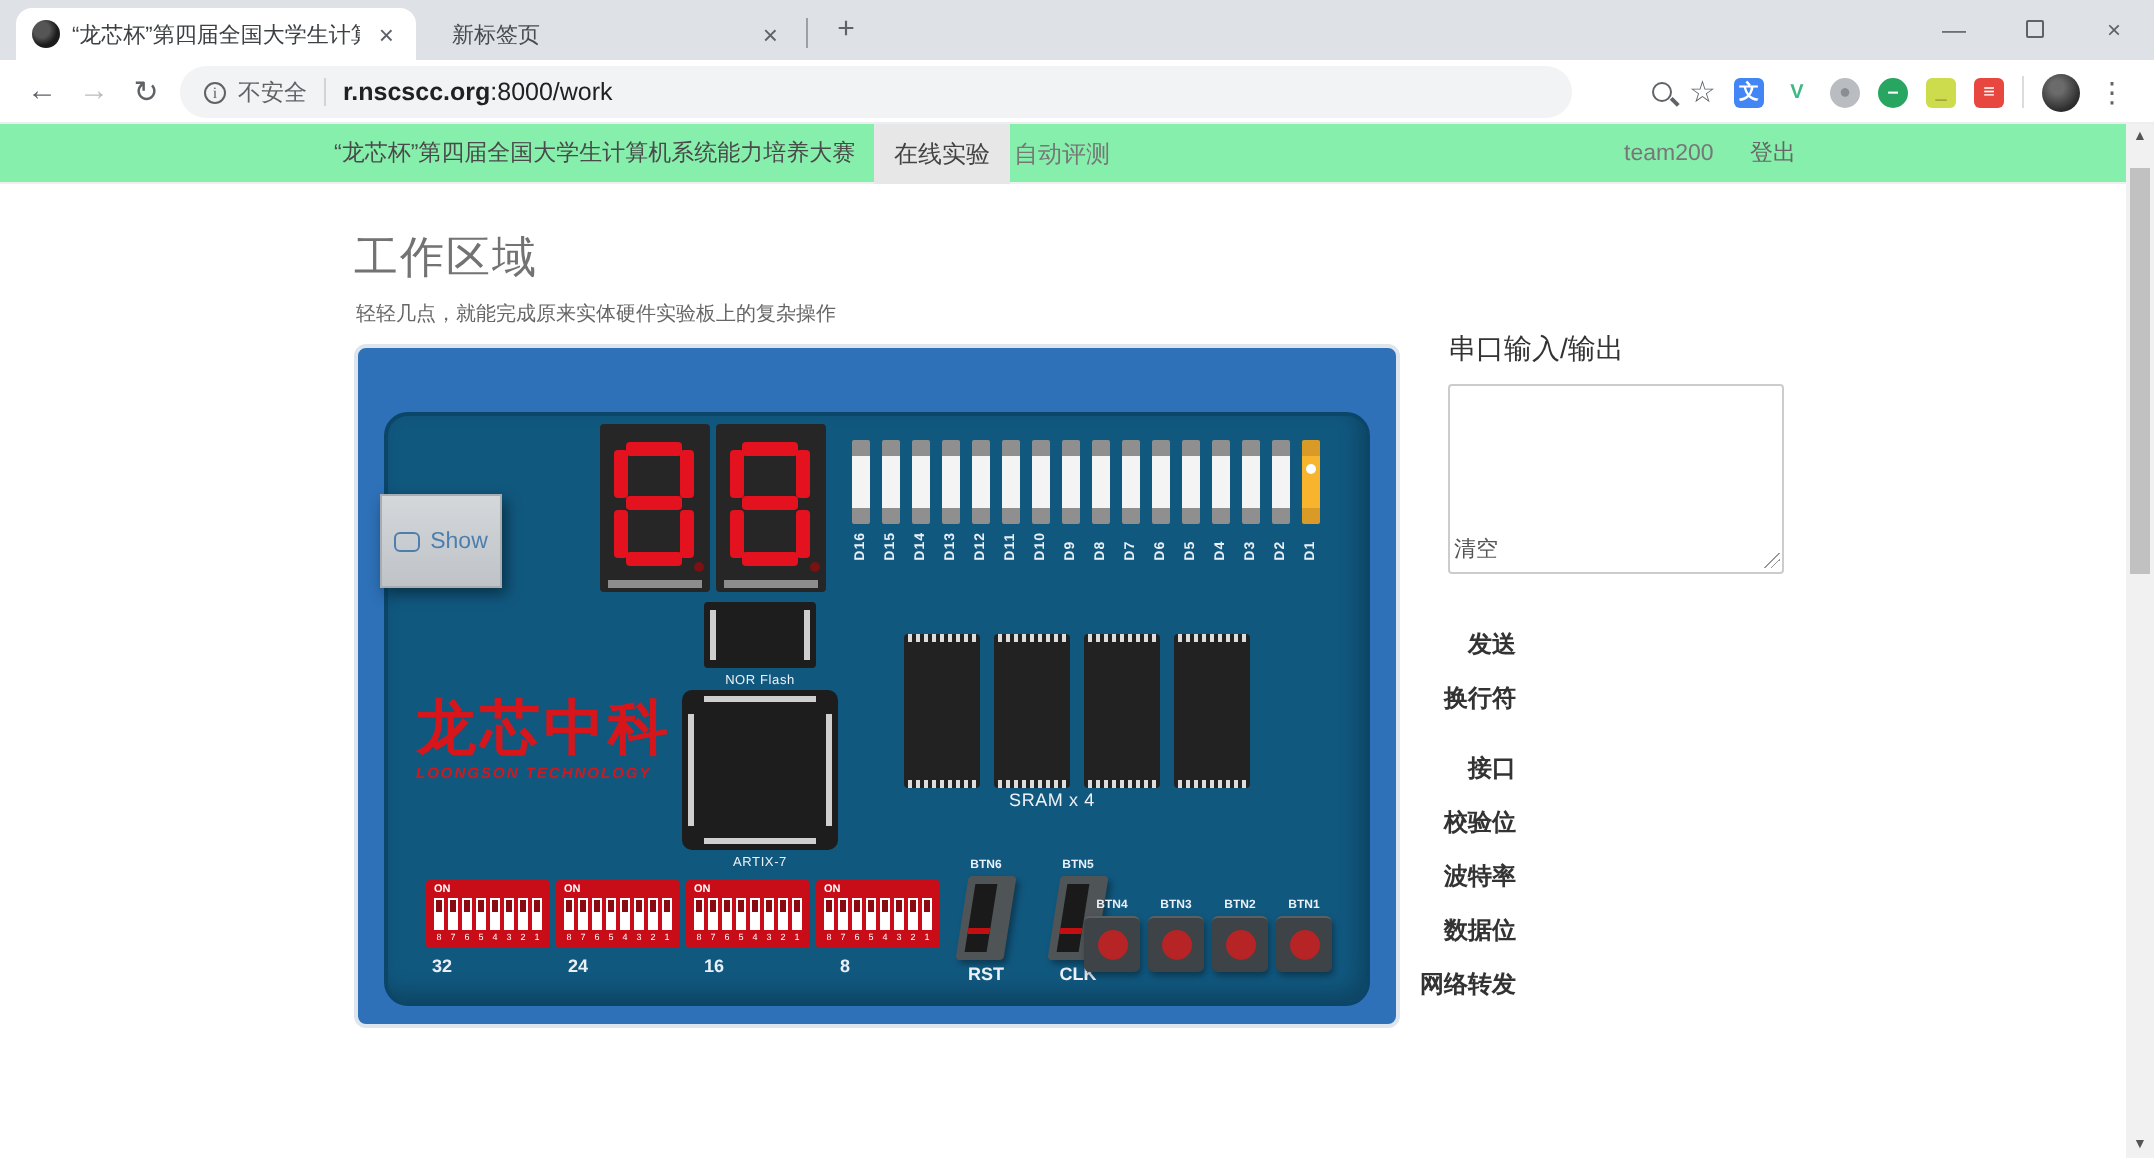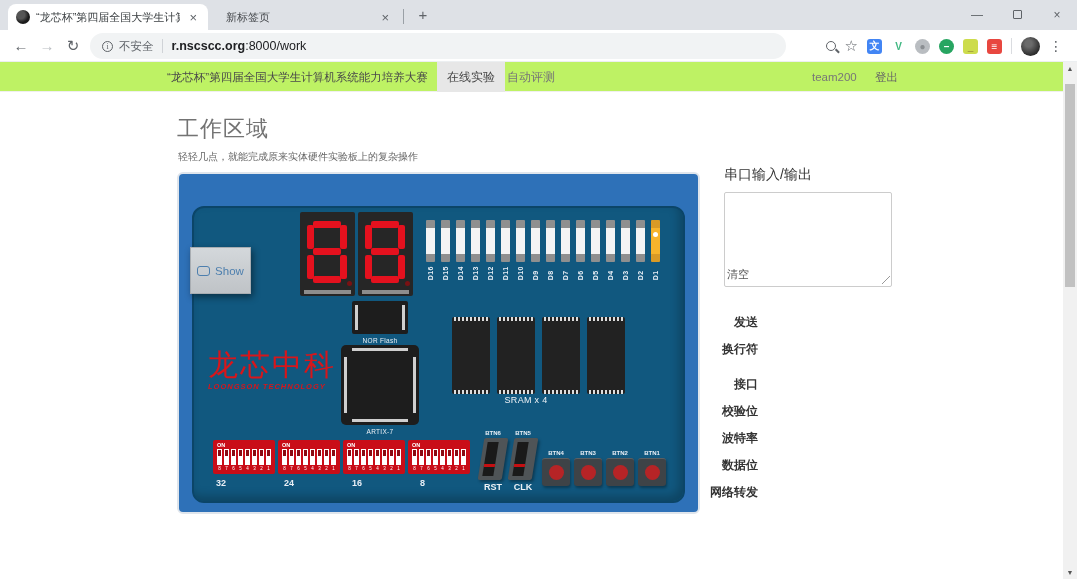--- a/index.html
+++ b/index.html
@@ -34,21 +34,21 @@
 .zoom-ic::after{content:"";position:absolute;left:8px;top:8px;width:5px;height:1.6px;background:#5f6368;transform:rotate(45deg)}
 .star-ic{color:#5f6368;font-size:15px}
 .ext-icons{display:flex;align-items:center;gap:9px}
 .ext{width:15px;height:15px;border-radius:3px;display:inline-flex;align-items:center;justify-content:center;font-size:10px;font-weight:700}
 .ext.circle{border-radius:50%}
 .addr-div{width:1px;height:16px;background:#dadce0}
 .avatar{width:19px;height:19px;border-radius:50%;background:radial-gradient(circle at 40% 35%,#6b6b6b 0 20%,#2c2c2c 70%)}
 .kebab{color:#5f6368;font-size:14px;letter-spacing:0}
 
 
-.navbar{position:absolute;left:0;top:62px;width:1063px;height:30px;background:#bef264;border-bottom:1px solid #efefef}
+.navbar{position:absolute;left:0;top:62px;width:1063px;height:30px;background:#86efac;border-bottom:1px solid #efefef}
 .brand{position:absolute;left:167px;top:0;line-height:30px;font-size:11.5px;color:#4a4a4a;white-space:nowrap}
 .nav-tab{position:absolute;top:0;height:30px;line-height:30px;font-size:12px;padding:0 10px;color:#777}
 .nav-tab.active{left:437px;background:#e7e7e7;color:#444}
 .nav-tab.plain{left:497px}
 .nav-user{position:absolute;left:812px;top:0;line-height:30px;font-size:11.5px;color:#777}
 .nav-logout{position:absolute;left:875px;top:0;line-height:30px;font-size:11.5px;color:#666}
 
 
 .page-title{position:absolute;left:177px;top:114px;font-size:22px;font-weight:400;color:#737373;letter-spacing:1px}
 .page-sub{position:absolute;left:178px;top:150px;font-size:10px;color:#666}
@@ -98,37 +98,37 @@
 .artix .pb{bottom:3px;left:11px;height:3px;width:56px}
 .artix-lb{left:146px;top:220px;width:80px}
 .sram{top:109px;width:38px;height:77px;background:#222}
 .sram::before,.sram::after{content:"";position:absolute;left:2px;right:2px;height:4px;background:repeating-linear-gradient(90deg,#ddd 0 2px,transparent 2px 4px)}
 .sram::before{top:0}.sram::after{bottom:0}
 .sram.c1{left:258px}.sram.c2{left:303px}.sram.c3{left:348px}.sram.c4{left:393px}
 .sram-lb{left:287px;top:187px;width:90px;font-size:9px}
 
 
 .logo{position:absolute;left:14px;top:142px;color:#d7161b}
-.logo-cn{font-size:30px;font-weight:400;letter-spacing:2px;line-height:30px}
+.logo-cn{font-size:30px;font-weight:700;letter-spacing:2px;line-height:30px}
 .logo-en{font-size:7.5px;font-weight:700;font-style:italic;letter-spacing:1px;margin-top:2px}
 
 
 .dip-row{position:absolute;left:19px;top:232px;display:flex;gap:3px}
 .dip{width:62px;height:34px;background:#c90d18;border-radius:2px;position:relative;padding:2px 4px 0}
 .dip-on{font-size:5.5px;font-weight:700;color:#fff;line-height:6px}
 .dip-sws{display:flex;gap:2px;margin-top:1px}
 .dip-sw{width:5px;height:16px;background:#8a0a12;border:1px solid #fff;display:block}
 .dip-sw::after{content:"";display:block;width:100%;height:8px;margin-top:6px;background:#fff}
 .dip-nums{display:flex;gap:2px;margin-top:1px}
 .dip-n{width:5px;font-size:4.5px;color:#fff;text-align:center;font-style:normal}
 .dip-labels{position:absolute;left:19px;top:270px;display:flex;gap:6px}
 .dip-gl{width:62px;padding-left:3px;font-size:9px;font-weight:700;color:#e9eff6}
 
 
-.toggle-row{position:absolute;left:284px;top:222px;display:flex;gap:0}
+.toggle-row{position:absolute;left:284px;top:222px;display:flex;gap:16px}
 .toggle{width:30px;display:flex;flex-direction:column;align-items:center}
 .tg-top{font-size:6px;font-weight:700;color:#e9eff6;margin-bottom:2px}
 .tg-body{width:24px;height:42px;background:#4f5457;border-radius:2px;transform:skewX(-9deg);position:relative;box-shadow:2px 2px 3px rgba(0,0,0,.35)}
 .tg-slot{position:absolute;left:4px;top:4px;width:11px;height:34px;background:#1a1a1a;display:block}
 .tg-red{position:absolute;left:4px;top:26px;width:11px;height:3px;background:#c40f12;display:block}
 .tg-bot{font-size:9px;font-weight:700;color:#eef2f6;margin-top:2px}
 
 
 .pushbtn-row{position:absolute;left:348px;top:242px;display:flex;gap:4px}
 .pbtn{width:28px;display:flex;flex-direction:column;align-items:center}

